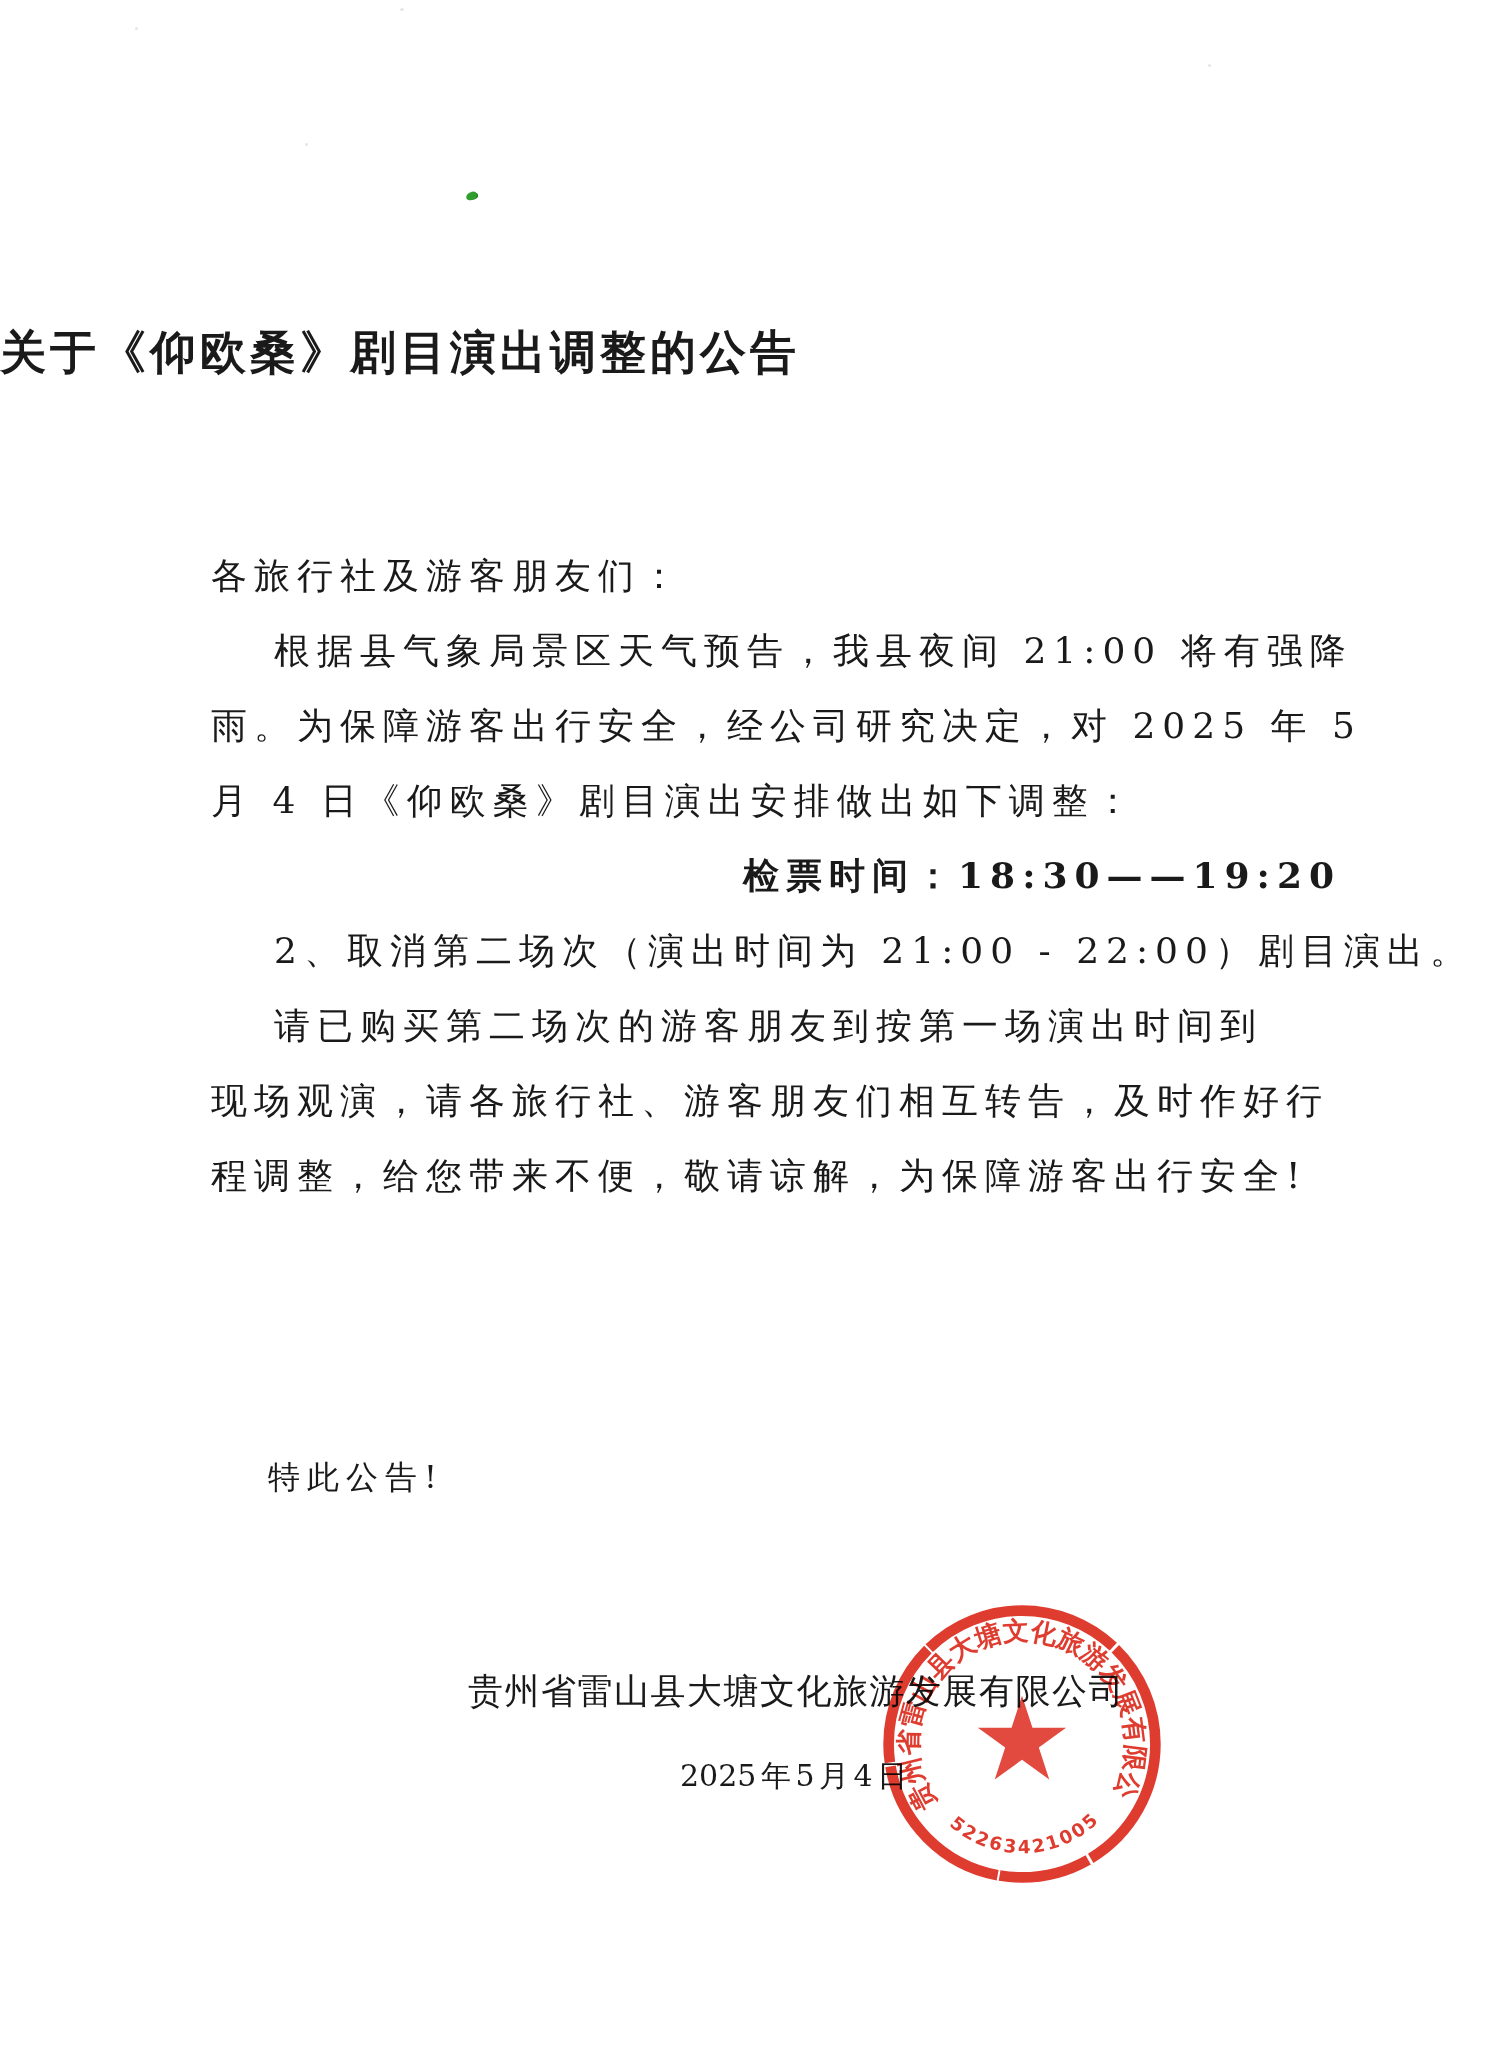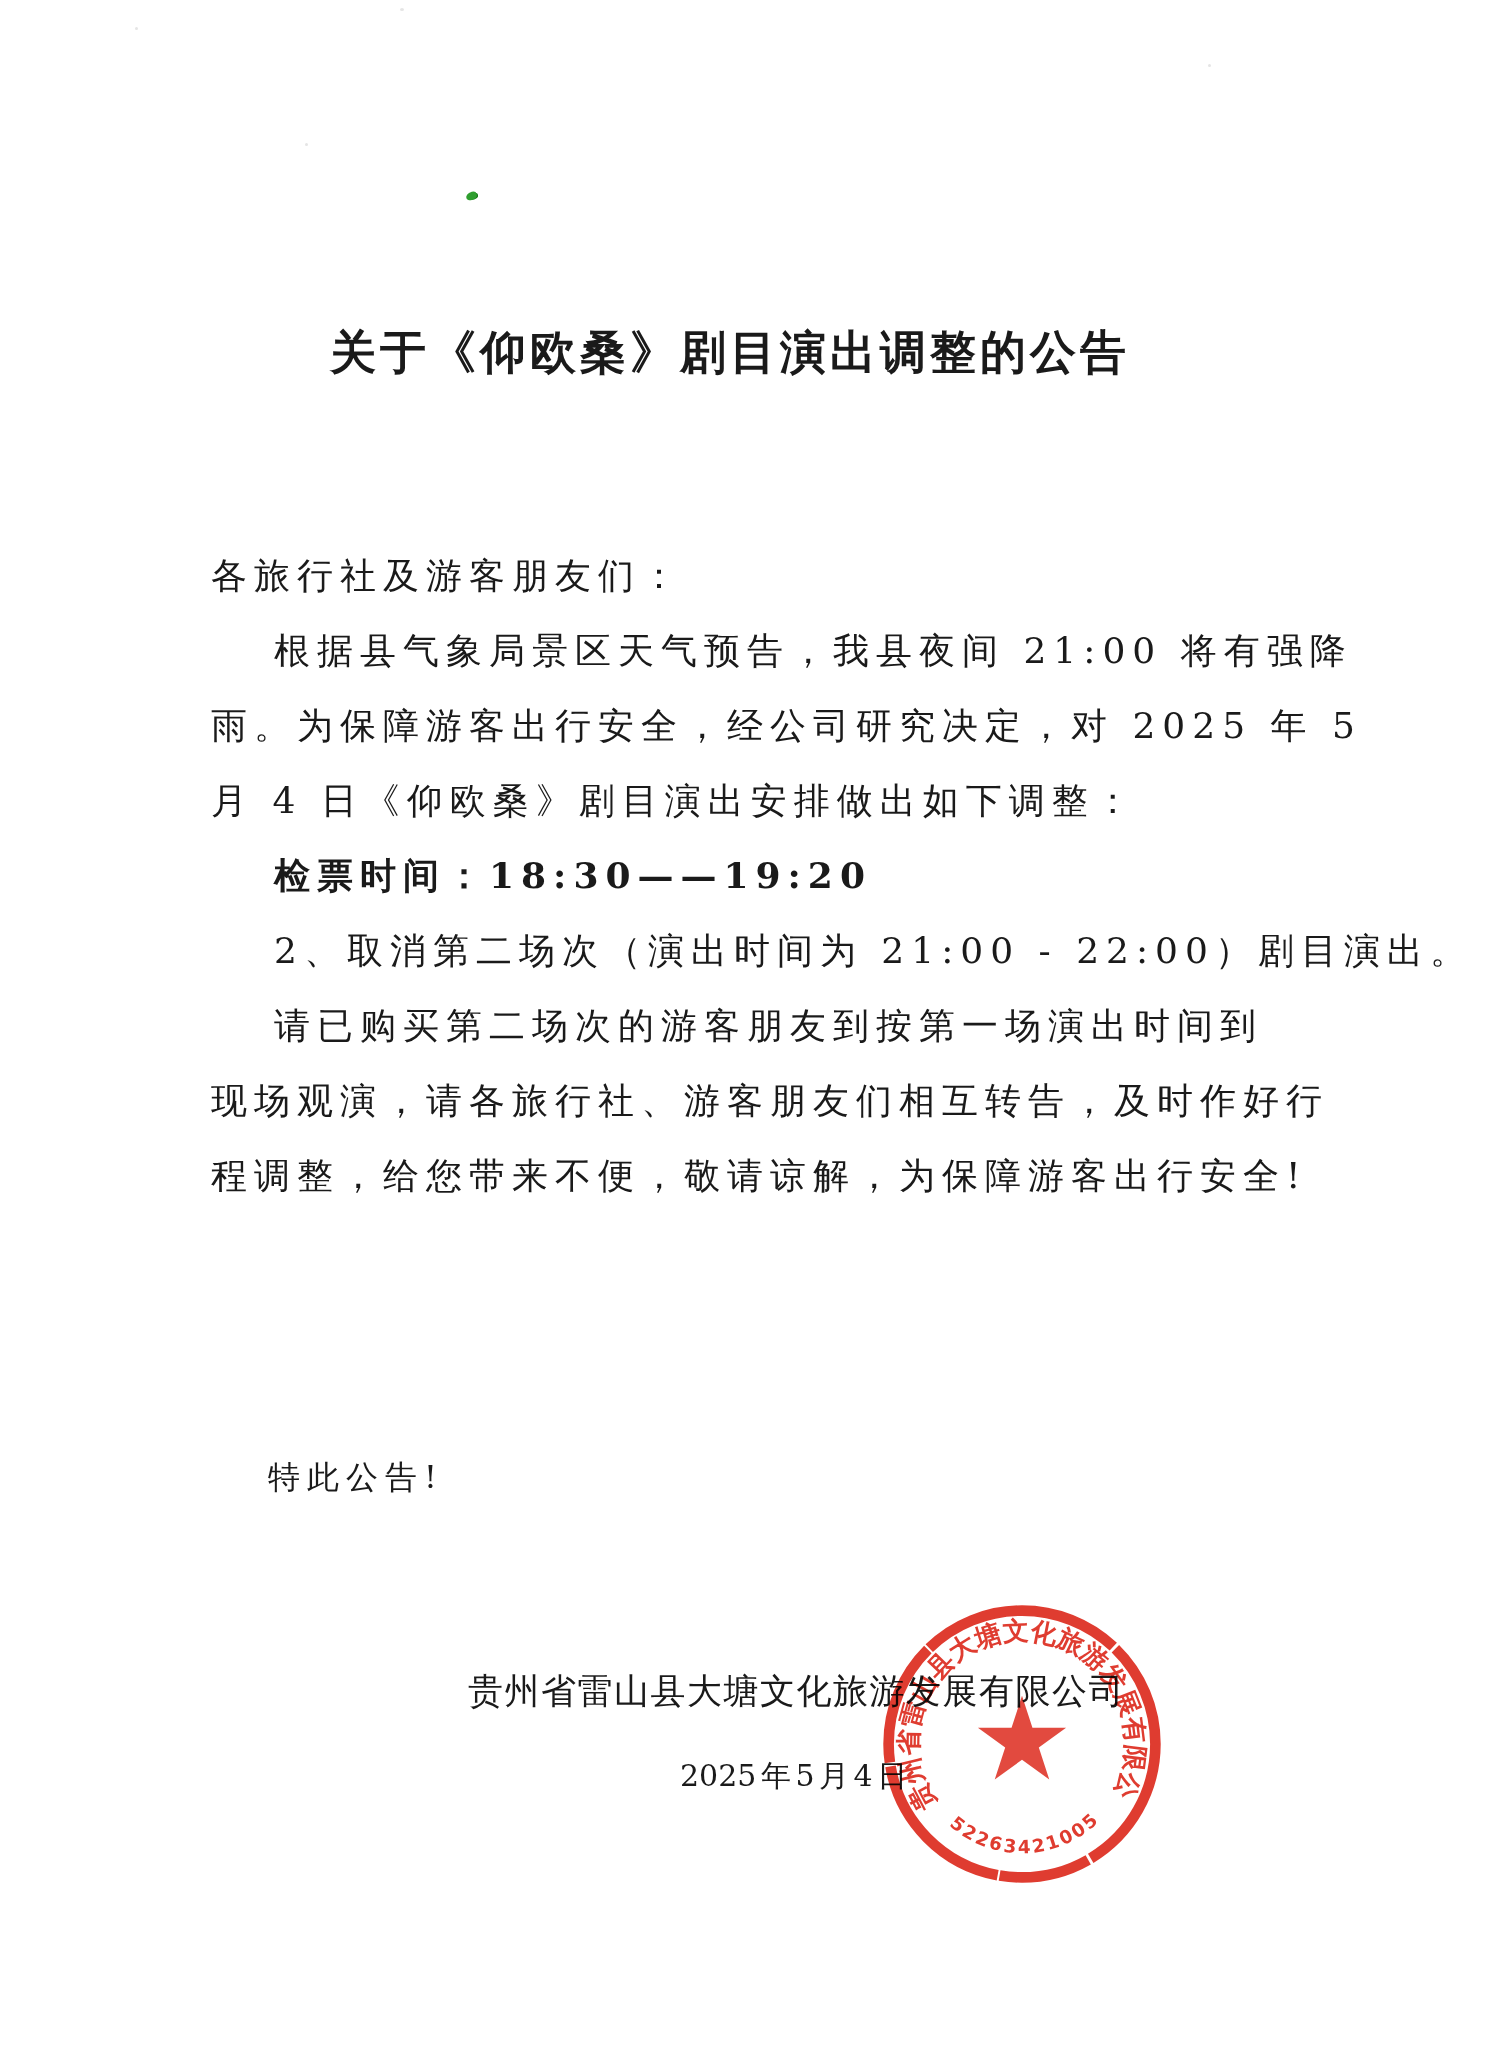--- a/index.html
+++ b/index.html
@@ -6,32 +6,31 @@
   .page{
     position:relative;
     width:1500px;height:2065px;
     background:#ffffff;
     overflow:hidden;
     font-family:"DejaVu Serif","Liberation Serif",serif;
     color:#1a1a1a;
   }
   .doc-title{
     position:absolute;top:322px;left:0;width:1460px;
-    text-align:center;
     font-size:46px;font-weight:700;letter-spacing:4px;
     white-space:nowrap;
   }
   .body-block{position:absolute;left:211px;top:538px;width:1130px;}
   .line{
     height:75px;line-height:75px;
     font-size:36px;letter-spacing:7px;
     white-space:nowrap;
   }
   .line.indent{padding-left:63px;}
-  .line.bold{font-weight:700;}
+  .line.bold{font-weight:700;text-align:right;}
   .closing{
     position:absolute;left:268px;top:1440px;height:75px;line-height:75px;
     font-size:32px;letter-spacing:7px;white-space:nowrap;
   }
   .sig-company{
     position:absolute;left:468px;top:1668px;
     font-size:35px;letter-spacing:1.5px;white-space:nowrap;
   }
   .sig-date{
     position:absolute;left:680px;top:1756px;

